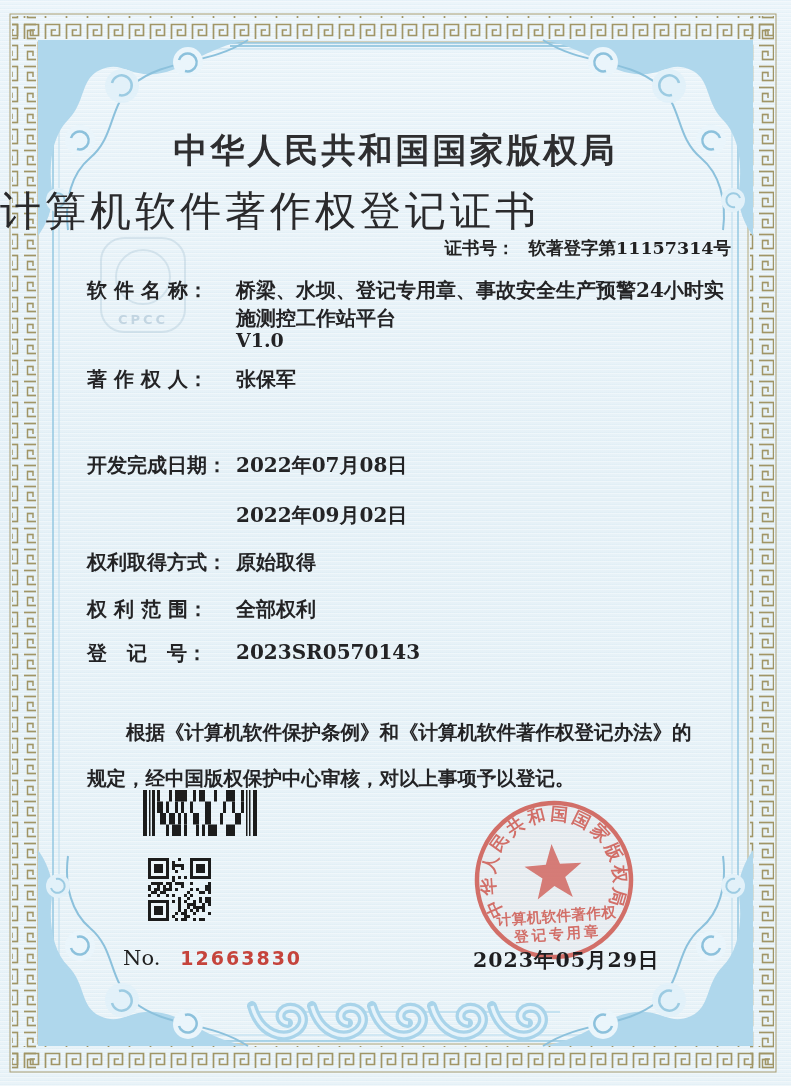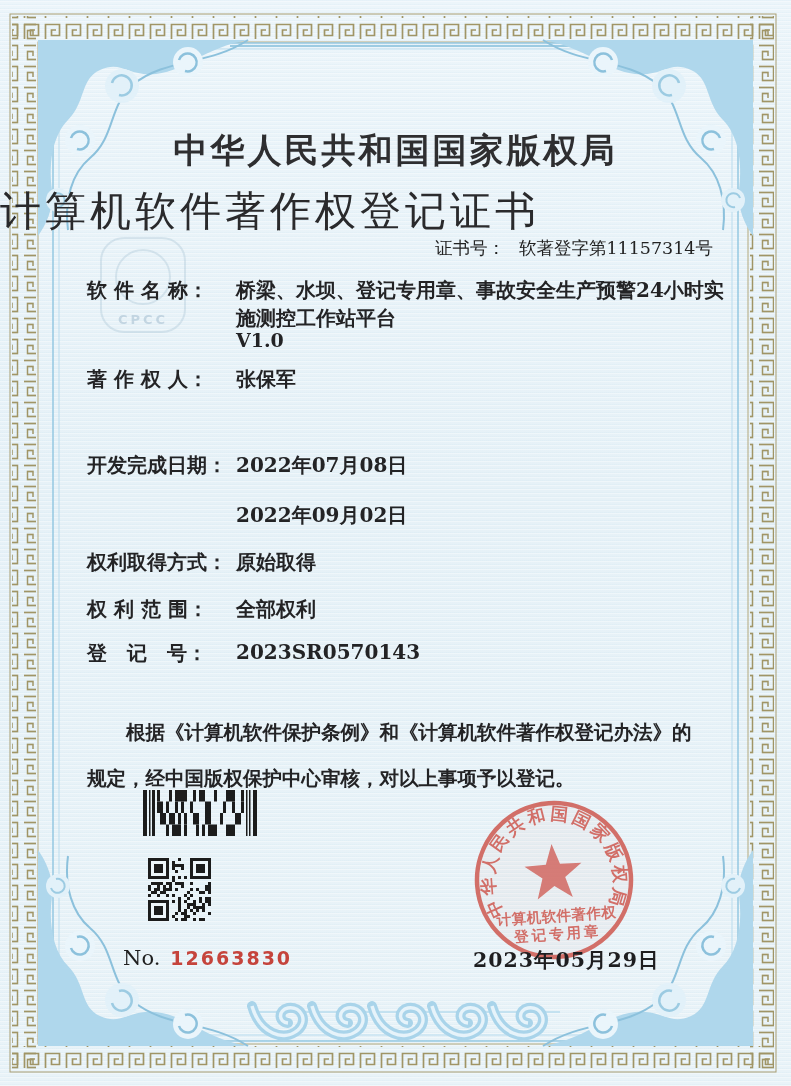--- a/index.html
+++ b/index.html
@@ -7,29 +7,29 @@
        background:#f4f6f4;font-family:"DejaVu Serif","Liberation Serif",serif;}
   .page{position:absolute;inset:0;background:linear-gradient(180deg,#ecf5fa 0%,#e6f1f7 45%,#e9f3f8 100%);}
   .page::before{content:"";position:absolute;inset:0;pointer-events:none;
        background:repeating-linear-gradient(0deg,rgba(255,255,255,.35) 0 1px,rgba(180,215,235,.10) 1px 2px,transparent 2px 4px);}
   .border-svg{position:absolute;left:0;top:0;width:791px;height:1086px;}
   .abs{position:absolute;}
   .title{left:0;width:791px;top:128px;text-align:center;font-size:34px;font-weight:700;
          letter-spacing:3px;color:#2e2e30;}
   .subtitle{left:0;width:791px;top:184px;text-align:left;font-size:41px;font-weight:400;
          letter-spacing:4px;color:#2a2a2c;}
-  .certno{top:236px;right:78px;font-size:17.5px;font-weight:400;color:#222;}
+  .certno{top:236px;right:60px;font-size:17.5px;font-weight:700;color:#222;}
   .certno .gap{display:inline-block;width:14px;}
   .lbl{left:87px;font-size:20px;font-weight:700;color:#232325;white-space:pre;}
   .val{left:236px;font-size:20px;font-weight:700;color:#232325;white-space:pre;}
   .stmt{left:87px;width:620px;font-size:19.5px;font-weight:600;color:#232325;margin-top:24px;}
   .indent{padding-left:39px;}
   .noline{top:946px;left:123px;font-size:21px;color:#1f1f1f;}
   .noline .num{color:#c5443c;font-family:"DejaVu Sans","Liberation Sans",sans-serif;
-               font-size:19px;letter-spacing:2px;margin-left:10px;font-weight:600;}
+               font-size:19px;letter-spacing:2px;margin-left:20px;font-weight:600;}
   .issuedate{top:946px;left:473px;font-size:20.5px;font-weight:600;letter-spacing:1px;color:#1e1e20;}
   .watermark{left:100px;top:237px;width:82px;height:92px;border:2px solid rgba(150,180,200,.35);
              border-radius:24px;opacity:.8;}
   .wm-circle{position:absolute;left:13px;top:10px;width:52px;height:52px;border:2px solid rgba(150,180,200,.35);
              border-radius:50%;}
   .wm-text{position:absolute;left:0;bottom:4px;width:100%;text-align:center;
            font-family:"DejaVu Sans","Liberation Sans",sans-serif;font-size:13px;
            letter-spacing:3px;color:rgba(145,175,196,.55);font-weight:700;}
   .code{position:absolute;}
 </style>

